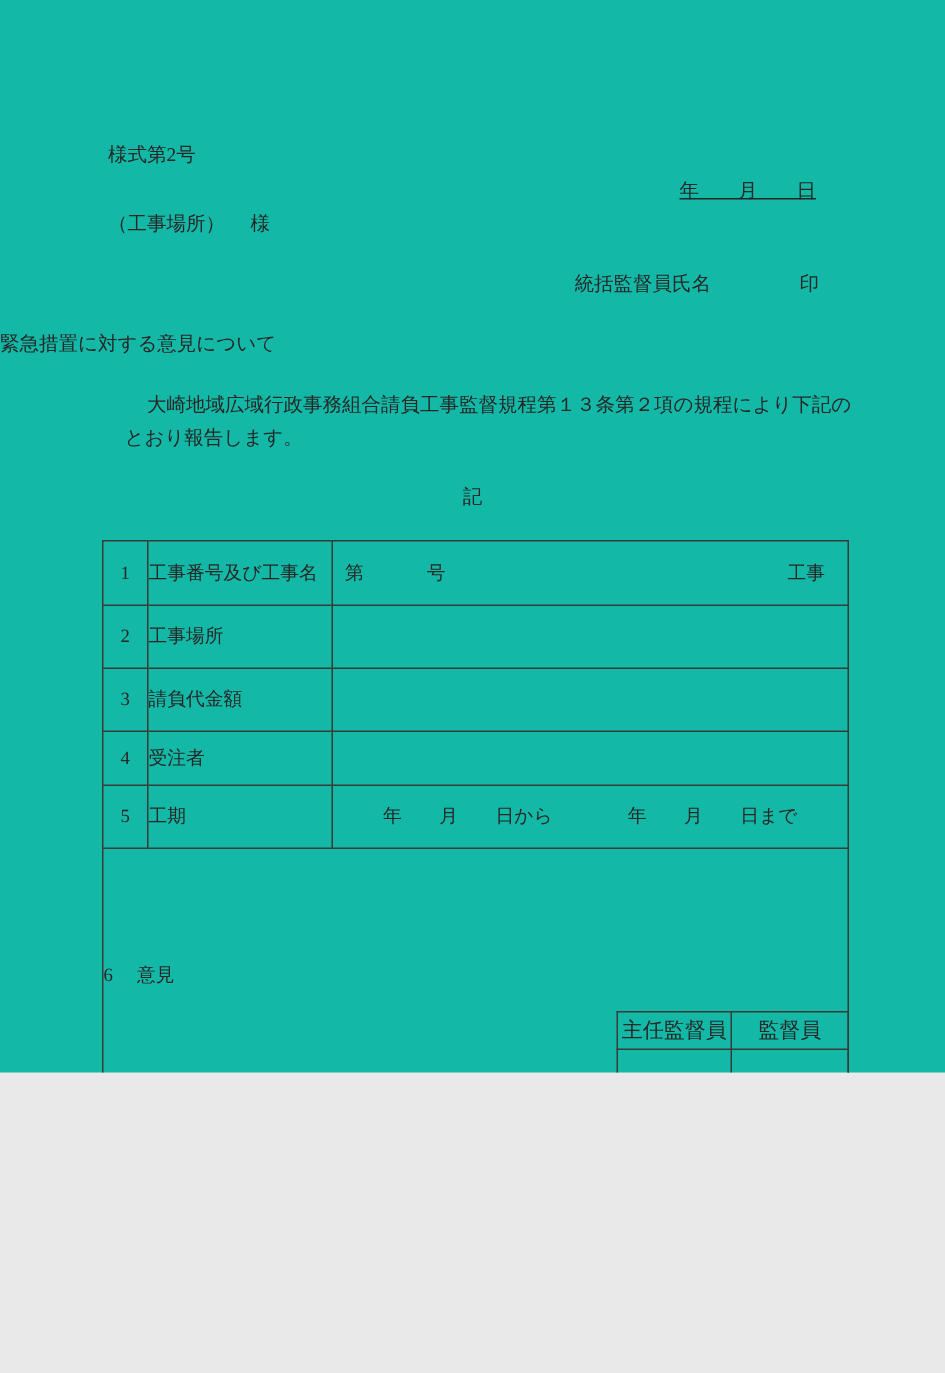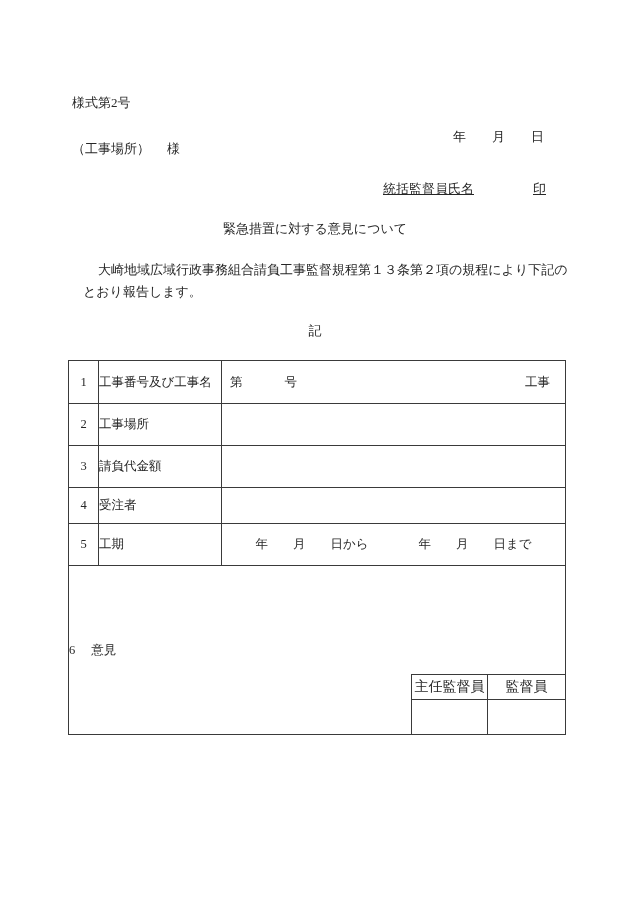--- a/index.html
+++ b/index.html
@@ -1,36 +1,36 @@
 <!DOCTYPE html>
 <html><head>
 <meta charset="utf-8">
 <style>
   html, body { margin: 0; padding: 0; }
   body { background: #e9e9e9; }
   .page {
     position: relative;
     width: 630px;
-    height: 915px;
+    height: 715px;
     margin: 0 auto;
-    background: #ffffff;
+    background: #14b8a6;
     color: #262626;
     font-family: "Liberation Serif", "DejaVu Serif", serif;
     font-size: 13px;
     overflow: hidden;
   }
   .abs { position: absolute; white-space: nowrap; }
 
   .form-number { left: 72px; top: 94px; }
-  .date-line { right: 86px; top: 128px; }
+  .date-line { right: 86px; top: 118px; text-decoration: underline; }
   .addressee-line { left: 72px; top: 140px; }
   .addressee-honorific { margin-left: 17px; }
-  .issuer-line { left: 383px; top: 180px; text-decoration: underline; }
+  .issuer-line { left: 383px; top: 180px; }
   .seal-label { margin-left: 59px; }
-  .doc-title { left: 0; right: 0; top: 220px; text-align: center; }
+  .doc-title { left: 0; right: 0; top: 220px; }
   .body-text { left: 83px; top: 259px; line-height: 22px; }
   .body-line1 { text-indent: 15px; }
   .record-marker { left: 0; right: 0; top: 322px; text-align: center; }
 
   table.main {
     position: absolute;
     left: 68px;
     top: 360px;
     width: 497px;
     border-collapse: collapse;

